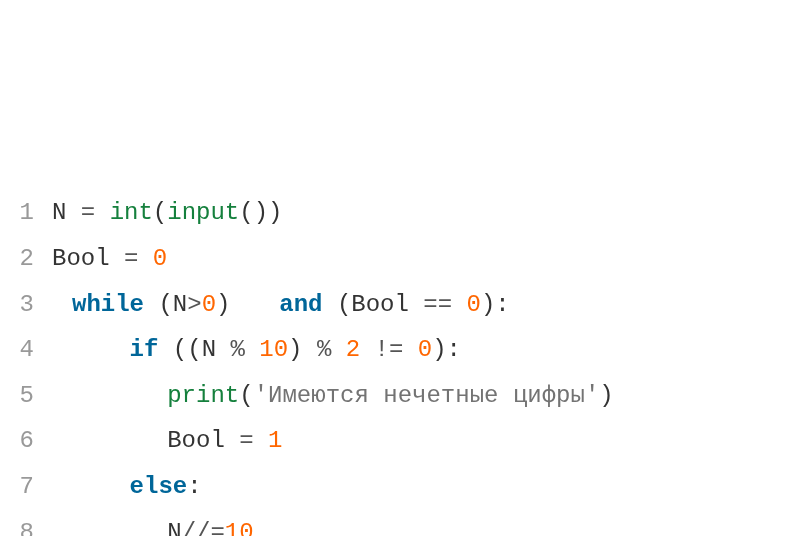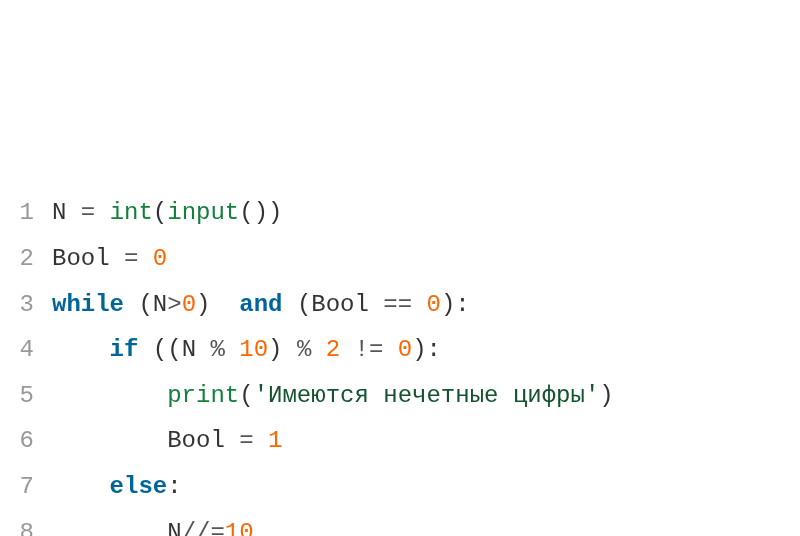--- a/index.html
+++ b/index.html
@@ -25,24 +25,24 @@
       user-select: none;
       min-width: 42px;
     }
     .code {
       padding: 8px 0 8px 10px;
       color: #333333;
     }
     .line {
       min-height: 1.9em;
     }
-    .kw { color: #006699; font-weight: bold; }
+    .kw { color: #006699; font-weight: bold; margin-left: 20px; }
     .builtin { color: #15803d; }
     .num { color: #ff6600; }
-    .str { color: #14532d; }
+    .str { color: #737373; }
     .op { color: #555555; }
     .name { color: #333333; }
     .punct { color: #333333; }
   </style>
 </head>
 <body>
 
 
 
 <div class="editor">

